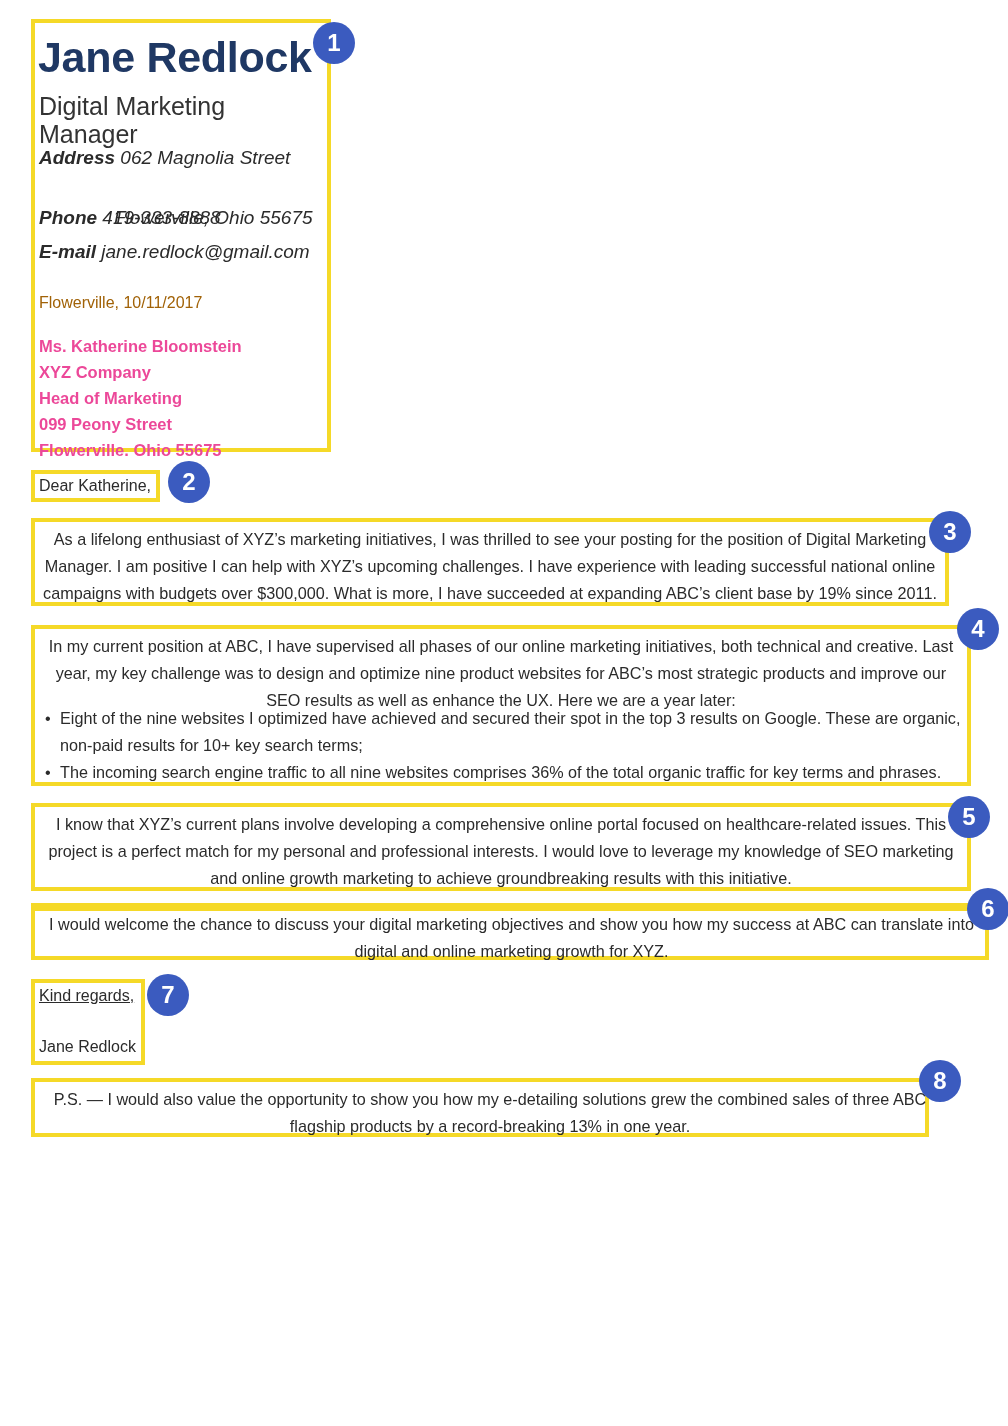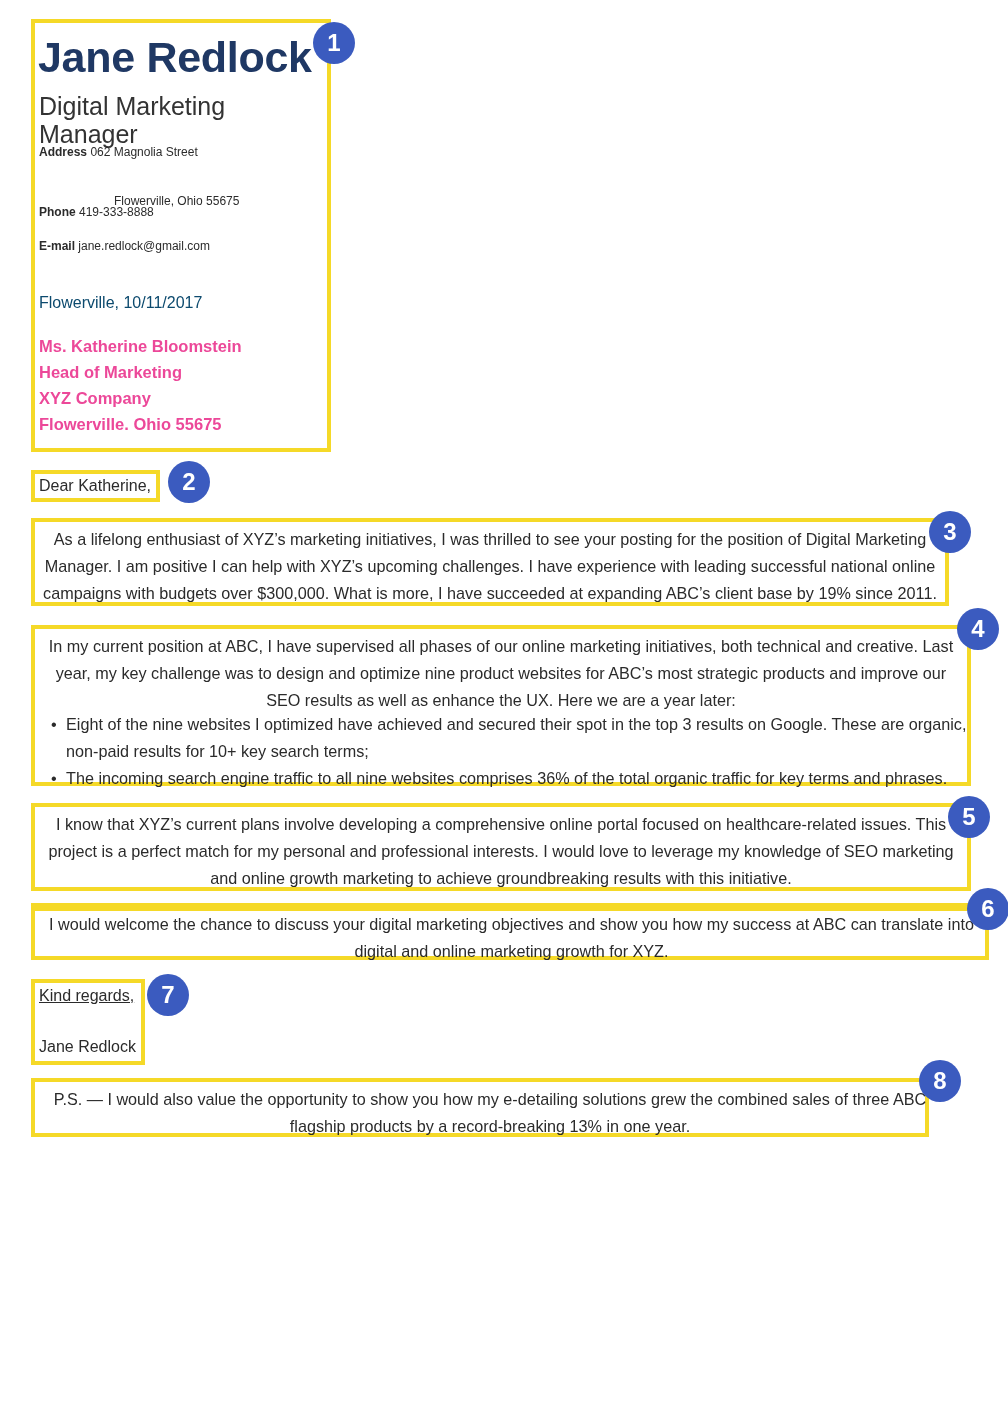--- a/index.html
+++ b/index.html
@@ -60,49 +60,50 @@
     color: #1f3864;
     letter-spacing: -0.3px;
     line-height: 1;
   }
   .jobtitle {
     font-size: 25px;
     color: #333333;
     line-height: 1.1;
   }
   .contact-row {
-    font-size: 12px;
+    font-size: 19px;
     color: #2b2b2b;
     line-height: 1.45;
+    font-style: italic;
   }
   .contact-row b {
     font-weight: bold;
   }
   .datecity {
     font-size: 16px;
-    color: #0c4a6e;
+    color: #a16207;
   }
   .recipient {
     font-size: 16.5px;
     font-weight: bold;
     color: #ec4899;
     line-height: 1.57;
   }
   .salutation {
     font-size: 16px;
     color: #2b2b2b;
   }
   .para {
     font-size: 16.2px;
     color: #2b2b2b;
     line-height: 1.68;
     text-align: center;
   }
   .bullets {
-    margin: 10px;
+    margin: 4px;
     padding: 0;
     list-style: none;
   }
   .bullets li {
     font-size: 16.2px;
     line-height: 1.68;
     padding-left: 17px;
     position: relative;
   }
   .bullets li::before {
@@ -174,22 +175,23 @@
 
   <div class="tb contact-row" style="left:39px; top:238px; width:280px;">
     <b>E-mail</b>
     <span>jane.redlock@gmail.com</span>
   </div>
 
   <div class="tb datecity" style="left:39px; top:294px; width:280px;">Flowerville, 10/11/2017</div>
 
   <div class="tb recipient" style="left:39px; top:334px; width:285px;">
     <div>Ms. Katherine Bloomstein</div>
+    <div>XYZ Company</div>
     <div>Head of Marketing</div>
-    <div>XYZ Company</div>
+    <div>099 Peony Street</div>
     <div>Flowerville. Ohio 55675</div>
   </div>
 
   <div class="tb salutation" style="left:39px; top:477px; width:200px;">Dear Katherine,</div>
 
   <div class="tb para" style="left:39px; top:526px; width:902px;">As a lifelong enthusiast of XYZ’s marketing initiatives, I was thrilled to see your posting for the position of Digital Marketing Manager. I am positive I can help with XYZ’s upcoming challenges. I have experience with leading successful national online campaigns with budgets over $300,000. What is more, I have succeeded at expanding ABC’s client base by 19% since 2011.</div>
 
   <div class="tb para" style="left:39px; top:633px; width:924px;">In my current position at ABC, I have supervised all phases of our online marketing initiatives, both technical and creative. Last year, my key challenge was to design and optimize nine product websites for ABC’s most strategic products and improve our SEO results as well as enhance the UX. Here we are a year later:</div>
 
   <ul class="tb bullets" style="left:39px; top:701px; width:920px;">

